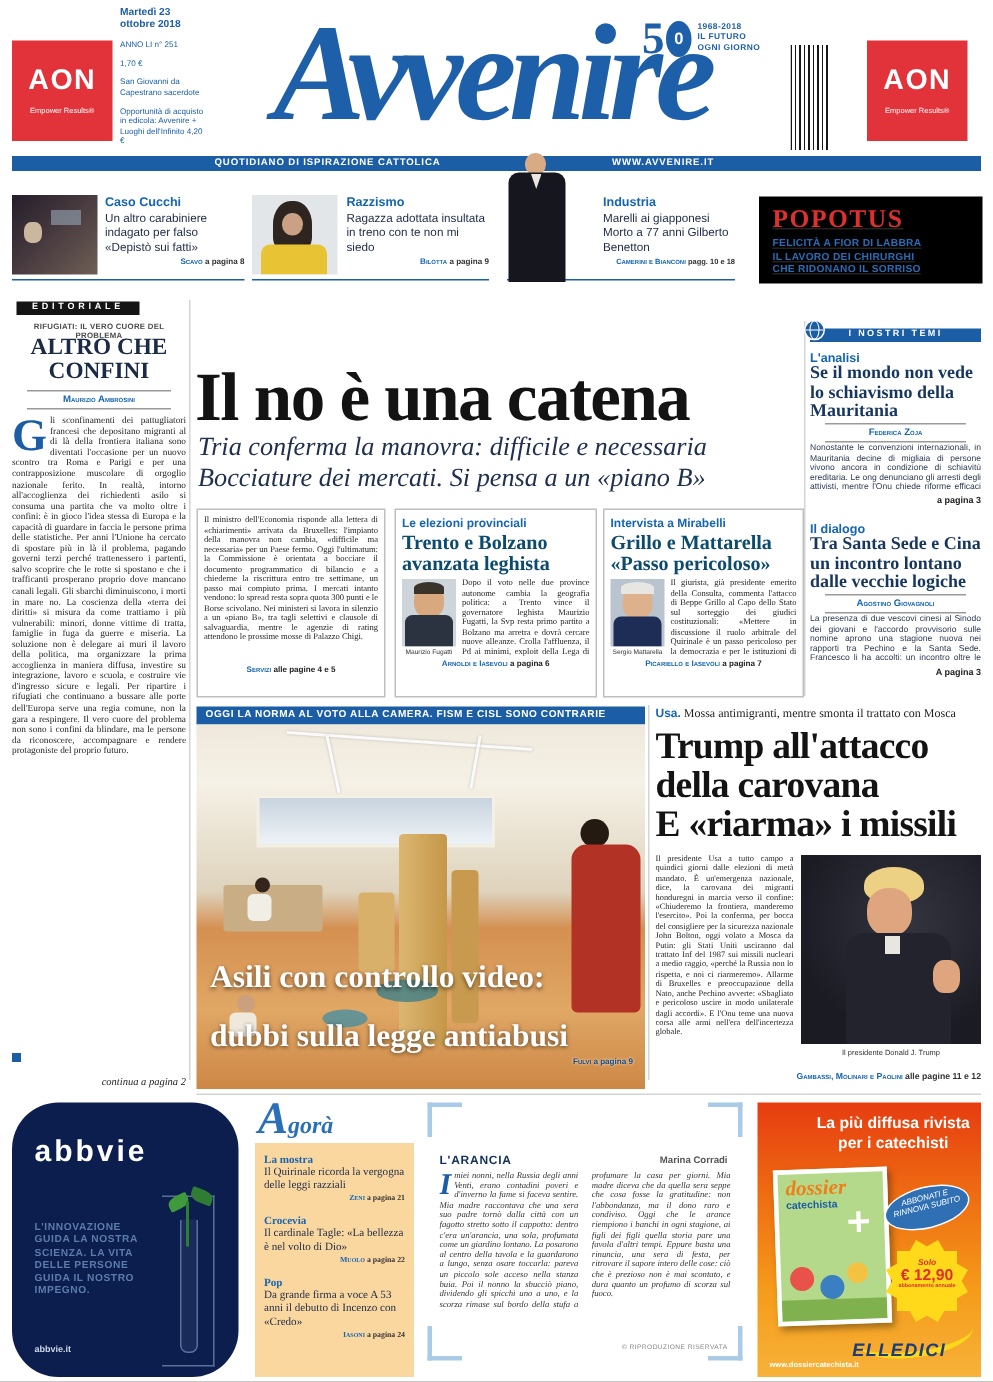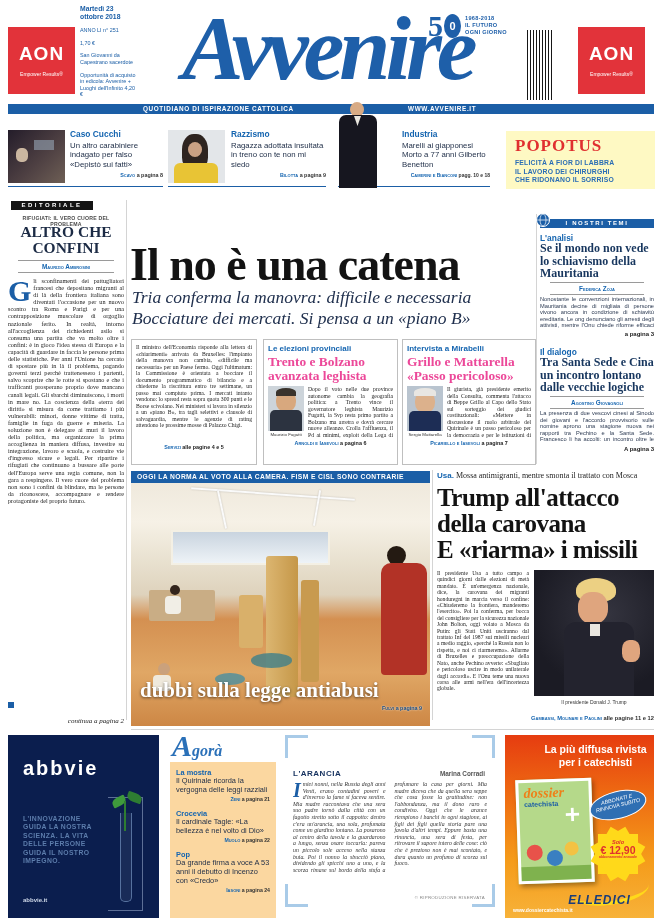--- a/index.html
+++ b/index.html
@@ -26,21 +26,21 @@
   .cutman .head{position:absolute;left:12px;top:0;width:14px;height:15px;border-radius:50%;background:#d8ab85;}
   .cutman .suit{position:absolute;left:1px;top:13px;width:38px;height:73px;background:#16161f;border-radius:7px 7px 0 0;}
   .cutman .shirt{position:absolute;left:16px;top:14px;width:7px;height:10px;background:#e9e6df;clip-path:polygon(0 0,100% 0,50% 100%);}
   
   .kick{color:#1565b0;font-weight:bold;font-size:8.4px;margin-bottom:2px;}
   .striptext{font-size:7.8px;line-height:9.4px;color:#1c2b45;}
   .foot{font-size:5.4px;text-align:right;margin-top:3px;}
   .foot .n{color:#1565b0;font-weight:bold;font-variant:small-caps;}
   .foot .p{color:#333;font-weight:bold;}
   .srule{height:1px;background:#1b5ea6;}
-  .popotus{background:#fef9c3;padding:5px 9px;}
+  .popotus{background:#000000;padding:5px 9px;text-decoration:underline;}
   .popotus .t{font-family:"Liberation Serif",serif;font-weight:900;font-size:17px;color:#e02f2f;letter-spacing:1px;}
   .popotus .l{font-size:6.8px;font-weight:bold;color:#2a6db5;line-height:8.6px;letter-spacing:.2px;}
   
   .edbar{background:#141414;color:#fff;font-size:6px;font-weight:bold;letter-spacing:2.5px;text-align:center;line-height:9px;}
   .edkick{font-size:5.2px;font-weight:bold;color:#4a4a4a;text-align:center;letter-spacing:.2px;}
   .edtitle{font-family:"Liberation Serif",serif;font-weight:900;font-size:15.5px;line-height:16px;color:#1c2b45;text-align:center;}
   .byline{font-size:6.4px;font-weight:bold;color:#1565b0;font-variant:small-caps;text-align:center;
           border-top:1px solid #9a9a9a;border-bottom:1px solid #9a9a9a;padding:2px 0;}
   .edbody{font-family:"Liberation Serif",serif;font-size:6.2px;line-height:7.1px;text-align:justify;color:#232323;}
   .dropcap{float:left;font-family:"Liberation Serif",serif;font-weight:bold;color:#1b5ea6;
@@ -48,21 +48,21 @@
   .continua{font-family:"Liberation Serif",serif;font-style:italic;font-size:7px;text-align:right;color:#222;}
   .bluesq{width:6px;height:6px;background:#1b5ea6;}
   
   .fatto{font-family:"Liberation Serif",serif;font-size:10.6px;line-height:12.6px;color:#1d1d1d;}
   .fatto b{font-family:"Liberation Sans",sans-serif;color:#1565b0;font-size:10px;}
   .bigtitle{font-family:"Liberation Serif",serif;font-weight:900;font-size:46px;letter-spacing:-1px;color:#131313;line-height:48px;}
   .deck{font-family:"Liberation Serif",serif;font-style:italic;font-size:17.5px;line-height:21px;color:#20304e;}
   .box{border:1px solid #bfbfbf;background:#fff;padding:4px;}
   .boxbody{font-family:"Liberation Serif",serif;font-size:5.7px;line-height:6.5px;text-align:justify;color:#232323;}
   .boxkick{color:#1565b0;font-weight:bold;font-size:8px;}
-  .boxtitle{font-family:"Liberation Serif",serif;font-weight:900;font-size:13.4px;line-height:14px;color:#ec4899;margin:2px 0 3px 0;}
+  .boxtitle{font-family:"Liberation Serif",serif;font-weight:900;font-size:13.4px;line-height:14px;color:#0c4a6e;margin:2px 0 3px 0;}
   .portrait{float:left;width:36px;margin-right:4px;}
   .pframe{width:36px;height:45px;position:relative;overflow:hidden;background:#cdd4da;}
   .pcap{font-size:4.4px;color:#333;text-align:center;margin-top:1px;}
   .boxfoot{text-align:center;font-size:5.4px;margin-top:2px;}
   .boxfoot .n{color:#1565b0;font-weight:bold;font-variant:small-caps;}
   .boxfoot .p{color:#222;font-weight:bold;}
   .capbar{background:#1b5ea6;color:#fff;font-size:6.7px;font-weight:bold;letter-spacing:.4px;line-height:12px;padding-left:6px;text-transform:uppercase;}
   
   .kphoto{background:linear-gradient(180deg,#efe9dd 0%,#f6f1e6 16%,#e7dfcd 34%,#ded2bc 46%,#d49051 56%,#e0a765 78%,#cd8745 100%);overflow:hidden;}
   .kp-win{position:absolute;left:14%;top:20%;width:52%;height:13%;background:linear-gradient(#c9d4df,#eef3f7);box-shadow:0 0 0 2px #f4f0e4;}
@@ -90,21 +90,21 @@
   .tcap{font-size:5px;color:#333;text-align:center;}
   
   .abbvie{background:#0b1e4e;overflow:hidden;}
   .abb-logo{color:#fff;font-size:20px;font-weight:bold;letter-spacing:2px;}
   .abb-tag{color:#5c7cab;font-size:6.8px;line-height:8.4px;font-weight:bold;letter-spacing:.4px;width:80px;text-transform:uppercase;}
   .abb-site{color:#cdd7e8;font-size:6px;font-weight:bold;}
   .agora-title{color:#2a70b8;font-family:"Liberation Serif",serif;font-style:italic;}
   .agora-title .A{font-size:30px;font-weight:bold;}
   .agora-title .rest{font-size:16px;font-weight:bold;font-style:italic;}
   .agorabox{background:#fbd7a0;padding:6px 6px;}
-  .ag-item{margin-bottom:7px;}
+  .ag-item{margin-bottom:7px;font-family:Liberation Serif, serif;}
   .ag-kick{color:#1565b0;font-weight:bold;font-size:7.4px;}
   .ag-text{font-size:7.4px;line-height:8.6px;color:#1c2b45;}
   .ag-foot{font-size:5.2px;text-align:right;margin-top:2px;}
   .ag-foot .n{color:#1565b0;font-weight:bold;font-variant:small-caps;}
   .ag-foot .p{color:#333;font-weight:bold;}
   .figli{background:#fff;}
   .corner{position:absolute;width:20px;height:20px;border:0 solid #a9cbe8;}
   .fig-title{text-align:center;}
   .fig-title .F{color:#1b5ea6;font-size:28px;font-weight:900;line-height:24px;}
   .fig-title .rest{color:#7fb0dd;font-size:15px;font-weight:bold;}
@@ -302,20 +302,21 @@
     <div class="kp-tower" style="left:57%;top:40%;width:6%;height:42%;background:#c89a4f;"></div>
     <div class="kp-tower" style="left:36%;top:46%;width:8%;height:22%;background:#d9b06a;"></div>
     <div class="kp-mat" style="left:40%;top:70%;width:14%;height:6%;"></div>
     <div class="kp-mat" style="left:28%;top:78%;width:10%;height:5%;background:#4a8ea0;"></div>
     <div class="kp-head" style="left:13%;top:42%;width:10px;height:10px;background:#33251c;"></div>
     <div class="kp-body" style="left:11.5%;top:46.5%;width:16px;height:18px;background:#f1eee6;"></div>
     <div class="kp-head" style="left:9%;top:74%;width:12px;height:12px;background:#caa17c;"></div>
     <div class="kp-body" style="left:7.5%;top:79%;width:18px;height:16px;background:#efe9dc;"></div>
     <div class="kp-head" style="right:8%;top:26%;width:19px;height:19px;background:#241a12;"></div>
     <div class="kp-body" style="right:1%;top:33%;width:46px;height:112px;background:#b23226;border-radius:10px 10px 4px 4px;"></div>
+    <div class="kp-title" style="top:157px;">Asili con controllo video:</div>
     <div class="kp-title" style="top:196px;">dubbi sulla legge antiabusi</div>
     <div class="kp-credit" style="right:8px;top:222px;">
       <span class="n">Fulvi</span>
       <span>a pagina 9</span>
     </div>
   </div>
 
   <div class="abs temibar" style="left:540px;top:219px;width:114px;height:9px;">I NOSTRI TEMI</div>
   <div class="abs" style="left:536px;top:213px;width:14px;height:14px;z-index:3;">
     <svg width="14" height="14" viewBox="0 0 14 14">
@@ -354,21 +355,21 @@
     <div class="abs" style="left:88px;top:70px;width:18px;height:22px;background:#dfa57e;border-radius:40%;"></div>
   </div>
   <div class="abs tcap" style="left:534px;top:699px;width:120px;">Il presidente Donald J. Trump</div>
   <div class="abs foot" style="left:437px;top:712px;width:217px;font-size:5.8px;">
     <span class="n">Gambassi, Molinari e Paolini</span>
     <span class="p">alle pagine 11 e 12</span>
   </div>
 
   <div class="abs hline" style="left:131px;top:729px;width:523px;"></div>
 
-  <div class="abs abbvie" style="left:8px;top:735px;width:151px;height:183px;">
+  <div class="abs abbvie" style="left:8px;top:735px;width:151px;height:183px;border-radius:31px;">
     <div class="abs abb-logo" style="left:15px;top:22px;">abbvie</div>
     <div class="abs abb-tag" style="left:15px;top:80px;">L'INNOVAZIONE GUIDA LA NOSTRA SCIENZA. LA VITA DELLE PERSONE GUIDA IL NOSTRO IMPEGNO.</div>
     <div class="abs" style="left:100px;top:62px;width:34px;height:112px;border:1px solid #5d6f96;border-left:none;"></div>
     <div class="abs" style="left:112px;top:78px;width:10px;height:88px;border:1px solid #56719e;border-top:none;border-radius:0 0 5px 5px;background:rgba(255,255,255,.06);"></div>
     <div class="abs" style="left:104px;top:62px;width:14px;height:9px;background:#3f9a3c;border-radius:50% 10% 50% 10%;transform:rotate(-25deg);"></div>
     <div class="abs" style="left:119px;top:58px;width:15px;height:9px;background:#2e7d32;border-radius:10% 50% 10% 50%;transform:rotate(20deg);"></div>
     <div class="abs" style="left:116px;top:66px;width:2px;height:30px;background:#2e7d32;"></div>
     <div class="abs abb-site" style="left:15px;top:162px;">abbvie.it</div>
   </div>
 

